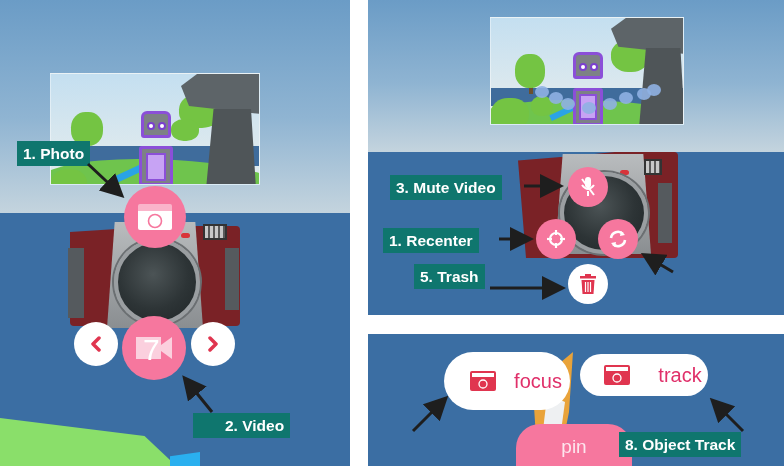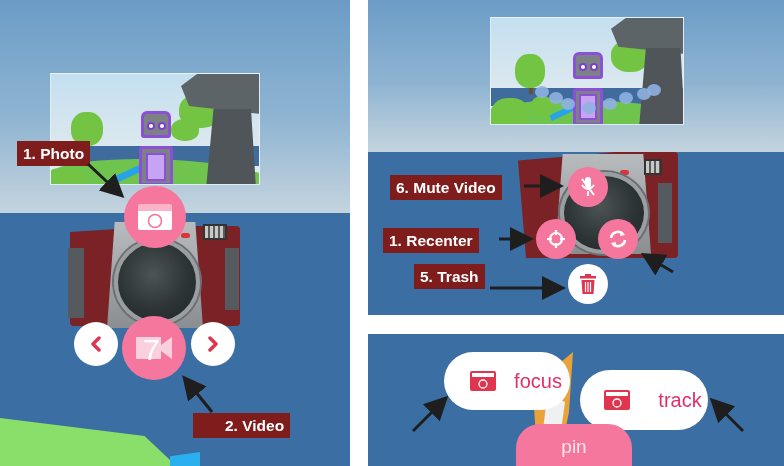--- a/index.html
+++ b/index.html
@@ -34,21 +34,21 @@
 
   
   .circle-btn { position: absolute; border-radius: 50%; display: flex; align-items: center; justify-content: center; cursor: pointer; }
   .pink { background: #f6779e; }
   .white { background: #ffffff; }
   .pill { position: absolute; background: #ffffff; border-radius: 30px; display: flex; align-items: center; padding-left: 18px; cursor: pointer; justify-content: center; }
   .pill .lbl { color: #e0306a; font-size: 20px; margin-left: 18px; }
   .pin-btn { position: absolute; background: #f6779e; border-radius: 24px 24px 0 0; color: #fde6ee; font-size: 19px; display: flex; justify-content: center; padding-top: 12px; cursor: pointer; }
 
   
-  .callout { position: absolute; background: #7f1d1d; color: #ffffff; font-weight: bold; font-size: 15.5px; padding: 3px 6px 3px 6px; white-space: nowrap; line-height: 19px; }
+  .callout { position: absolute; background: #0f766e; color: #ffffff; font-weight: bold; font-size: 15.5px; padding: 3px 6px 3px 6px; white-space: nowrap; line-height: 19px; }
   svg.arrows { position: absolute; left: 0; top: 0; pointer-events: none; }
 </style>
 </head>
 <body>
 
 <div class="root">
 
   <div class="panel" style="left:0;top:0;width:350px;height:466px;">
     <div class="sky" style="height:213px;"></div>
     <div class="sea" style="top:213px;"></div>
@@ -191,21 +191,21 @@
       <svg width="18" height="20" viewBox="0 0 18 20">
         <rect x="1" y="2" width="16" height="2.5" fill="#e0354f"></rect>
         <rect x="6" y="0" width="6" height="2.5" fill="#e0354f"></rect>
         <path d="M2.5 6 L15.5 6 L14.5 20 L3.5 20 Z" fill="#e0354f"></path>
         <line x1="6.5" y1="8" x2="6.5" y2="18" stroke="#ffffff" stroke-width="1.2"></line>
         <line x1="9" y1="8" x2="9" y2="18" stroke="#ffffff" stroke-width="1.2"></line>
         <line x1="11.5" y1="8" x2="11.5" y2="18" stroke="#ffffff" stroke-width="1.2"></line>
       </svg>
     </div>
 
-    <div class="callout" style="left:22px;top:175px;">6. Mute Video</div>
+    <div class="callout" style="left:22px;top:175px;">3. Mute Video</div>
     <div class="callout" style="left:15px;top:228px;">1. Recenter</div>
     <div class="callout" style="left:46px;top:264px;">5. Trash</div>
 
     <svg class="arrows" width="416" height="315">
       <defs>
         <marker id="ah2" markerWidth="8" markerHeight="8" refX="6" refY="4" orient="auto" markerUnits="strokeWidth">
           <path d="M0,0 L8,4 L0,8 Z" fill="#1e1e1e"></path>
         </marker>
       </defs>
       <line x1="156" y1="186" x2="190" y2="186" stroke="#1e1e1e" stroke-width="3" marker-end="url(#ah2)"></line>
@@ -221,32 +221,33 @@
     <div style="position:absolute;left:175px;top:60px;width:22px;height:40px;background:#eef0f2;clip-path:polygon(20% 0,100% 20%,80% 100%,0 90%);"></div>
 
     <div class="pill" style="left:76px;top:18px;width:126px;height:58px;">
       <svg width="26" height="20" viewBox="0 0 26 20">
         <rect x="0" y="0" width="26" height="20" rx="2" fill="#e0354f"></rect>
         <rect x="2" y="2" width="22" height="4" fill="#ffffff"></rect>
         <circle cx="13" cy="13" r="4" fill="none" stroke="#ffffff" stroke-width="1.3"></circle>
       </svg>
       <span class="lbl">focus</span>
     </div>
-    <div class="pill" style="left:212px;top:36px;width:128px;height:60px;">
+    <div class="pill" style="left:212px;top:20px;width:128px;height:42px;">
       <svg width="26" height="20" viewBox="0 0 26 20">
         <rect x="0" y="0" width="26" height="20" rx="2" fill="#e0354f"></rect>
         <rect x="2" y="2" width="22" height="4" fill="#ffffff"></rect>
         <circle cx="13" cy="13" r="4" fill="none" stroke="#ffffff" stroke-width="1.3"></circle>
       </svg>
       <span class="lbl" style="margin-left:28px;">track</span>
     </div>
     <div class="pin-btn" style="left:148px;top:90px;width:116px;height:50px;">
       <span>pin</span>
     </div>
 
+    <div class="callout" style="left:251px;top:98px;">8. Object Track</div>
 
     <svg class="arrows" width="416" height="132">
       <defs>
         <marker id="ah3" markerWidth="8" markerHeight="8" refX="6" refY="4" orient="auto" markerUnits="strokeWidth">
           <path d="M0,0 L8,4 L0,8 Z" fill="#1e1e1e"></path>
         </marker>
       </defs>
       <line x1="45" y1="97" x2="76" y2="66" stroke="#1e1e1e" stroke-width="3" marker-end="url(#ah3)"></line>
       <line x1="375" y1="97" x2="346" y2="68" stroke="#1e1e1e" stroke-width="3" marker-end="url(#ah3)"></line>
     </svg>

